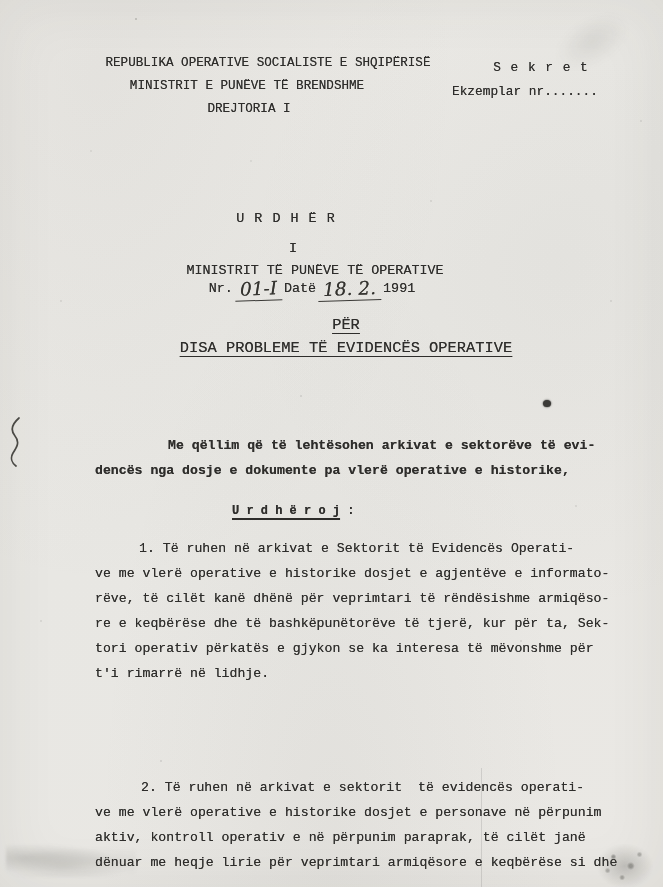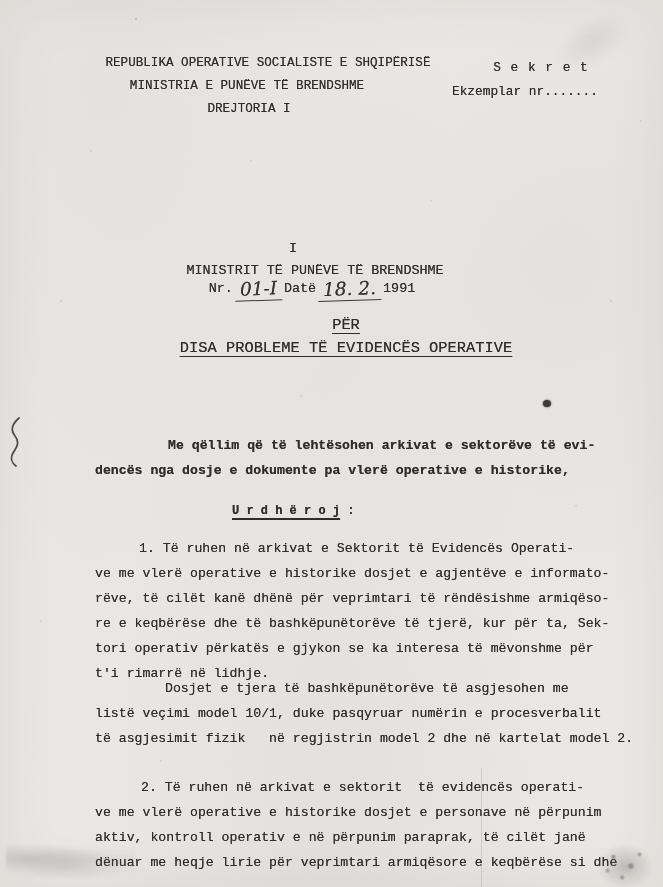--- a/index.html
+++ b/index.html
@@ -89,32 +89,33 @@
       40px 620px 0 rgba(60,60,55,0.12), 250px 160px 0 rgba(60,60,55,0.10),
       575px 505px 0 rgba(60,60,55,0.12), 90px 150px 0 rgba(60,60,55,0.10);}
 </style>
 </head>
 <body>
 
 <div class="page">
 
   <div class="hdr-left tt">
     <div class="hl hl1">REPUBLIKA OPERATIVE SOCIALISTE E SHQIPËRISË</div>
-    <div class="hl hl2">MINISTRIA E PUNËVE TË BRENDSHME</div>
+    <div class="hl hl2">MINISTRIT E PUNËVE TË BRENDSHME</div>
     <div class="hl hl3">DREJTORIA I</div>
   </div>
 
   <div class="hdr-right tt">
     <div class="hr1">S e k r e t</div>
     <div class="hr2">Ekzemplar nr.......</div>
   </div>
 
   <div class="title tt">
+    <div class="t-line t1">U R D H Ë R</div>
     <div class="t-line t2">I</div>
-    <div class="t-line t3">MINISTRIT TË PUNËVE TË BRENDSHME</div>
+    <div class="t-line t3">MINISTRIT TË PUNËVE TË OPERATIVE</div>
     <div class="t-line t4">
       <span>Nr.</span><span class="hw">01-I</span><span>Datë</span><span class="hw">18. 2.</span><span>1991</span>
     </div>
     <div class="t-line t5 ul">PËR</div>
     <div class="t-line t6 ul">DISA PROBLEME TË EVIDENCËS OPERATIVE</div>
   </div>
 
   <svg class="margin-squiggle" width="18" height="52" viewBox="0 0 18 52">
     <path d="M12 2 C 5 8, 3 14, 8 20 C 13 26, 10 31, 6 37 C 3 42, 5 47, 9 50" fill="none" stroke="#4a4945" stroke-width="1.7" stroke-linecap="round"></path>
   </svg>
@@ -128,23 +129,20 @@
     <span class="ul">U r d h ë r o j</span>
     <span>:</span>
   </div>
 
   <div class="para p1 tt">1. Të ruhen në arkivat e Sektorit të Evidencës Operati-
 ve me vlerë operative e historike dosjet e agjentëve e informato-
 rëve, të cilët kanë dhënë për veprimtari të rëndësishme armiqëso-
 re e keqbërëse dhe të bashkëpunëtorëve të tjerë, kur për ta, Sek-
 tori operativ përkatës e gjykon se ka interesa të mëvonshme për
 t'i rimarrë në lidhje.</div>
-  <div class="para p2 tt">Dosjet e tjera të bashkëpunëtorëve të asgjesohen me
-listë veçimi model 10/1, duke pasqyruar numërin e procesverbalit
-të asgjesimit fizik   në regjistrin model 2 dhe në kartelat model 2.</div>
   <div class="para p3 tt">2. Të ruhen në arkivat e sektorit  të evidencës operati-
 ve me vlerë operative e historike dosjet e personave në përpunim
 aktiv, kontroll operativ e në përpunim paraprak, të cilët janë
 dënuar me heqje lirie për veprimtari armiqësore e keqbërëse si dhe</div>
 
   <div class="smudge-bl"></div>
   <div class="smudge-br"></div>
   <div class="smudge-tr"></div>
   <div class="crease"></div>
   <div class="specks"></div>

